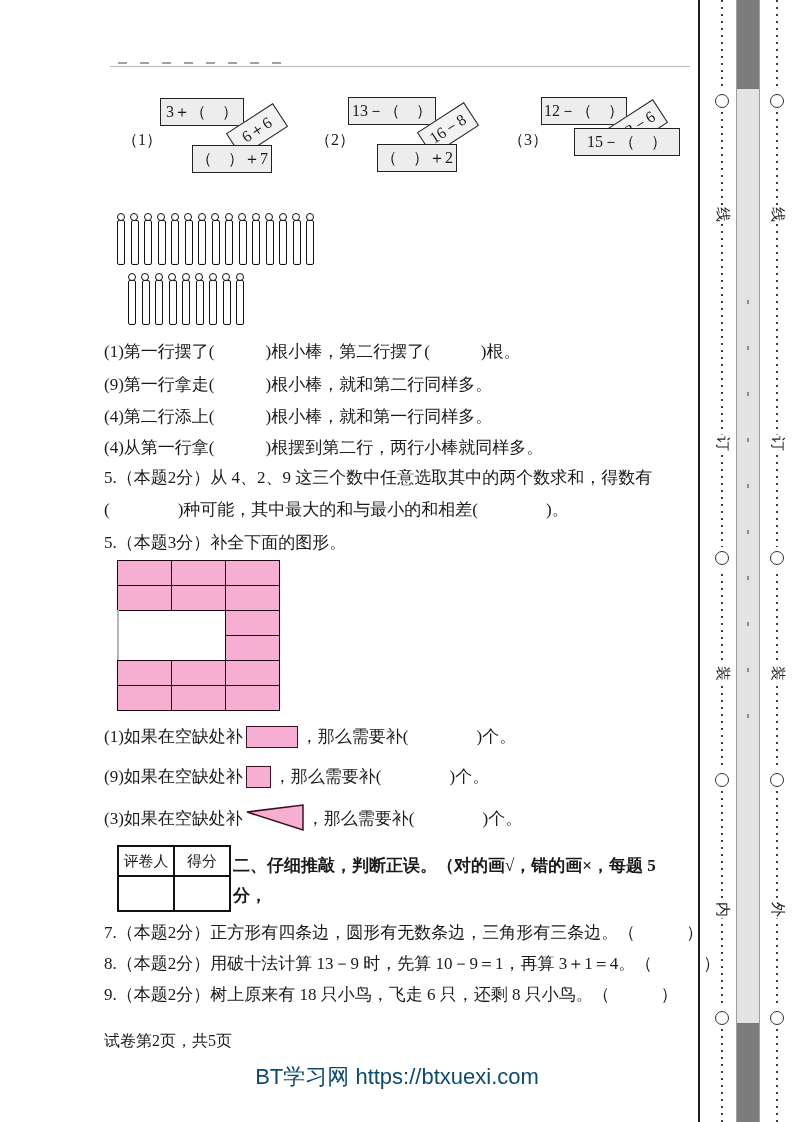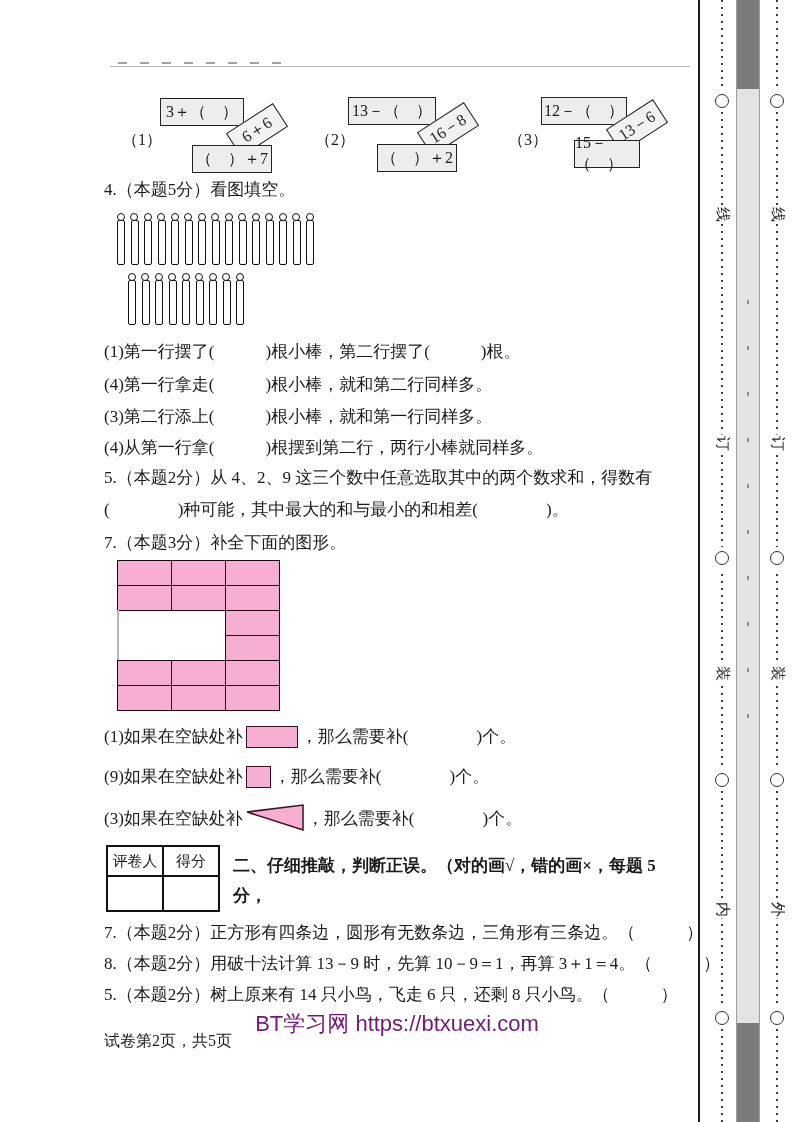--- a/index.html
+++ b/index.html
@@ -24,30 +24,30 @@
   
   .qgrid{position:absolute;left:117px;top:560px;width:162px;height:150px;}
   .qgrid .cell{position:absolute;box-sizing:border-box;border:1.6px solid #20070f;}
   .qgrid .gap-edge{position:absolute;background:#b5b5b5;}
   
   .shape-row{position:absolute;left:104px;display:flex;align-items:center;font-size:17px;white-space:pre;}
   .sh-rect{width:52px;height:22px;border:1.5px solid #3c1020;margin:0 3px;box-sizing:border-box;}
   .sh-sq{width:25px;height:22px;border:1.5px solid #3c1020;margin:0 3px;box-sizing:border-box;}
   .sh-tri{margin:0 3px;display:block;}
   
-  .score-table{position:absolute;left:106px;top:845px;border-collapse:collapse;}
+  .score-table{position:absolute;left:117px;top:845px;border-collapse:collapse;}
   .score-table td{border:2px solid #111;font-size:15px;text-align:center;padding:0;}
   .score-table .h td{width:54px;height:28px;}
   .score-table .b td{height:33px;}
   
   .sec-head{position:absolute;left:233px;top:851px;width:460px;font-weight:bold;font-size:17px;line-height:30px;}
   
   .page-info{position:absolute;left:104px;top:1031px;width:586px;text-align:left;font-size:16px;}
-  .watermark{position:absolute;left:104px;top:1009px;width:586px;text-align:center;font-size:22px;
-             color:#701a75;font-family:"Liberation Sans",sans-serif;}
+  .watermark{position:absolute;left:104px;top:1062px;width:586px;text-align:center;font-size:22px;
+             color:#0c4a6e;font-family:"Liberation Sans",sans-serif;}
   
   .divider-line{position:absolute;left:698px;top:0;width:2px;height:1122px;background:#1e1e1e;}
   .graybar{position:absolute;left:736px;top:0;width:24px;height:1122px;box-sizing:border-box;
            border-left:1px solid #9e9e9e;border-right:1px solid #9e9e9e;
            background:linear-gradient(#7b7b7b 0 89px,#e3e3e3 89px 1023px,#7b7b7b 1023px);}
   .graybar-dots{position:absolute;left:747px;top:300px;width:2px;height:430px;
            background:repeating-linear-gradient(to bottom,#8d8d8d 0 4px,transparent 4px 46px);}
   .dotline{position:absolute;top:0;width:2px;height:1122px;
            background:repeating-linear-gradient(to bottom,#3d3d3d 0 2.2px,transparent 2.2px 7px);}
   .punch-wrap{position:absolute;width:18px;background:#fff;display:flex;justify-content:center;padding:4px 0;}
@@ -69,23 +69,22 @@
   <div class="eqbox" style="left:192px;top:145px;width:80px;height:28px">（　）＋7</div>
 
   <span class="eqlabel" style="left:315px;top:130px">（2）</span>
   <div class="eqbox" style="left:348px;top:97px;width:88px;height:28px">13－（　）</div>
   <div class="eqbox tilt" style="left:420px;top:115px;width:56px;height:28px">16－8</div>
   <div class="eqbox" style="left:377px;top:144px;width:80px;height:28px">（　）＋2</div>
 
   <span class="eqlabel" style="left:508px;top:130px">（3）</span>
   <div class="eqbox" style="left:541px;top:97px;width:86px;height:28px">12－（　）</div>
   <div class="eqbox tilt" style="left:609px;top:112px;width:56px;height:28px">13－6</div>
-  <div class="eqbox" style="left:574px;top:140px;width:66px;height:28px">15－（　）</div>
-
-  <div class="txt" style="left:104px;top:178px">4.（本题5分）看图填空。</div>
+  <div class="eqbox" style="left:574px;top:128px;width:106px;height:28px">15－（　）</div>
+
   <div class="stick-row" style="left:117px;top:212px" id="stick-row-1">
       <div class="stick"></div>
       <div class="stick"></div>
       <div class="stick"></div>
       <div class="stick"></div>
       <div class="stick"></div>
       <div class="stick"></div>
       <div class="stick"></div>
       <div class="stick"></div>
       <div class="stick"></div>
@@ -101,28 +100,28 @@
       <div class="stick"></div>
       <div class="stick"></div>
       <div class="stick"></div>
       <div class="stick"></div>
       <div class="stick"></div>
       <div class="stick"></div>
       <div class="stick"></div>
       <div class="stick"></div>
     </div>
   <div class="txt" style="left:104px;top:340px">(1)第一行摆了(　　　)根小棒，第二行摆了(　　　)根。</div>
-  <div class="txt" style="left:104px;top:373px">(4)第一行拿走(　　　)根小棒，就和第二行同样多。</div>
-  <div class="txt" style="left:104px;top:405px">(3)第二行添上(　　　)根小棒，就和第一行同样多。</div>
+  <div class="txt" style="left:104px;top:373px">(9)第一行拿走(　　　)根小棒，就和第二行同样多。</div>
+  <div class="txt" style="left:104px;top:405px">(4)第二行添上(　　　)根小棒，就和第一行同样多。</div>
   <div class="txt" style="left:104px;top:436px">(4)从第一行拿(　　　)根摆到第二行，两行小棒就同样多。</div>
 
   <div class="txt" style="left:104px;top:466px">5.（本题2分）从 4、2、9 这三个数中任意选取其中的两个数求和，得数有</div>
   <div class="txt" style="left:104px;top:498px">(　　　　)种可能，其中最大的和与最小的和相差(　　　　)。</div>
 
-  <div class="txt" style="left:104px;top:531px">7.（本题3分）补全下面的图形。</div>
+  <div class="txt" style="left:104px;top:531px">5.（本题3分）补全下面的图形。</div>
   <div class="qgrid" id="qgrid">
       <div class="cell" style="left: 0px; top: 0px; width: 55px; height: 26px; background: rgb(246, 174, 210);"></div>
       <div class="cell" style="left: 54px; top: 0px; width: 55px; height: 26px; background: rgb(246, 174, 210);"></div>
       <div class="cell" style="left: 108px; top: 0px; width: 55px; height: 26px; background: rgb(246, 174, 210);"></div>
       <div class="cell" style="left: 0px; top: 25px; width: 55px; height: 26px; background: rgb(246, 174, 210);"></div>
       <div class="cell" style="left: 54px; top: 25px; width: 55px; height: 26px; background: rgb(246, 174, 210);"></div>
       <div class="cell" style="left: 108px; top: 25px; width: 55px; height: 26px; background: rgb(246, 174, 210);"></div>
       <div class="cell" style="left: 108px; top: 50px; width: 55px; height: 26px; background: rgb(246, 174, 210);"></div>
       <div class="cell" style="left: 108px; top: 75px; width: 55px; height: 26px; background: rgb(246, 174, 210);"></div>
       <div class="cell" style="left: 0px; top: 100px; width: 55px; height: 26px; background: rgb(246, 174, 210);"></div>
@@ -163,21 +162,21 @@
       <td></td>
     </tr>
   </tbody>
     </table>
   <div class="sec-head">
     <div>二、仔细推敲，判断正误。（对的画√，错的画×，每题 5 分，</div>
   </div>
 
   <div class="txt" style="left:104px;top:921px">7.（本题2分）正方形有四条边，圆形有无数条边，三角形有三条边。（　　　）</div>
   <div class="txt" style="left:104px;top:952px">8.（本题2分）用破十法计算 13－9 时，先算 10－9＝1，再算 3＋1＝4。（　　　）</div>
-  <div class="txt" style="left:104px;top:983px">5.（本题2分）树上原来有 14 只小鸟，飞走 6 只，还剩 8 只小鸟。（　　　）</div>
+  <div class="txt" style="left:104px;top:983px">9.（本题2分）树上原来有 18 只小鸟，飞走 6 只，还剩 8 只小鸟。（　　　）</div>
 
   <div class="page-info">试卷第2页，共5页</div>
   <div class="watermark">BT学习网 https://btxuexi.com</div>
 
   <div class="divider-line"></div>
   <div class="graybar"></div>
   <div class="graybar-dots"></div>
   <div id="margin-cols">
       <div class="dotline" style="left: 721px;"></div>
       <div class="punch-wrap" style="left: 713px; top: 90px;">

